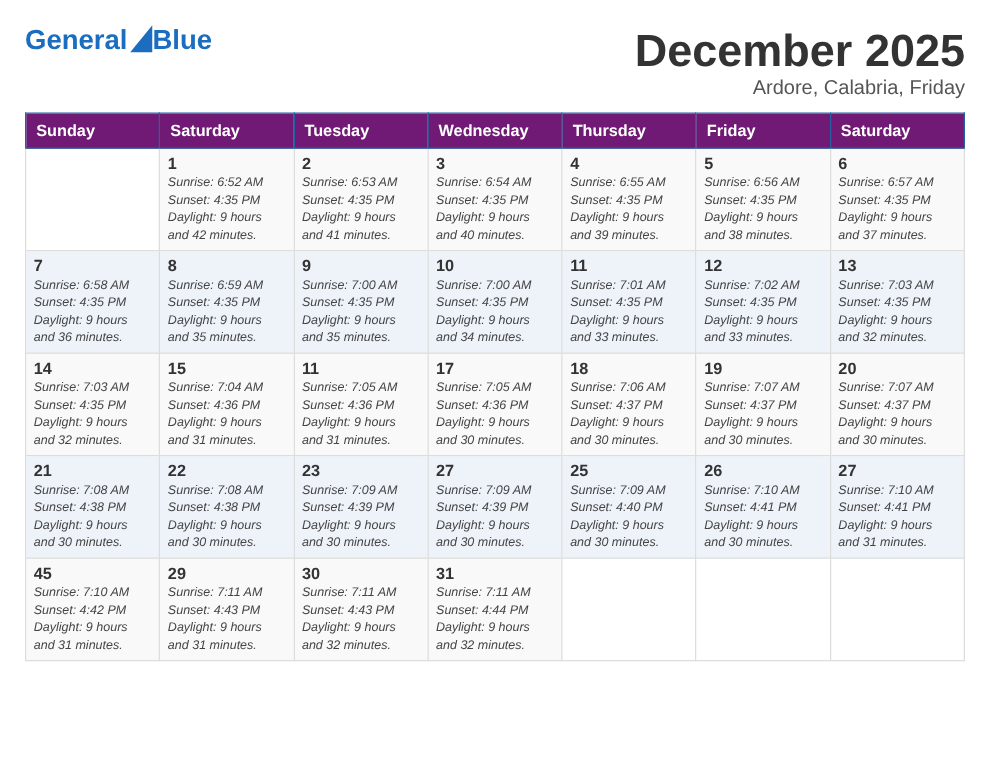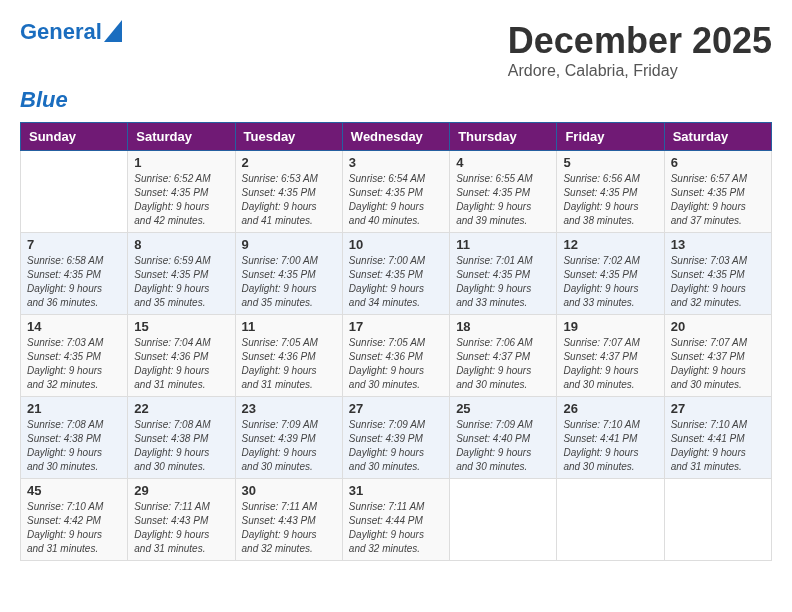--- a/index.html
+++ b/index.html
@@ -23,20 +23,21 @@
     .logo-text {
       font-size: 22px;
       font-weight: bold;
       color: #333;
       line-height: 1.1;
     }
     .logo-text span {
       color: #1a6dbf;
     }
     .title-section {
+      text-align: right;
       margin-left: 24px;
     }
     .month-title {
       font-size: 36px;
       font-weight: bold;
       color: #333;
     }
     .subtitle {
       font-size: 16px;
       color: #555;
@@ -85,28 +86,28 @@
     }
     .empty-cell {
       background: #fff !important;
     }
   </style>
 </head>
 <body>
 
 <div class="header">
   <div class="logo">
-    <div style="display:flex; flex-direction:column; align-items:flex-start;gap:44px;">
+    <div style="display:flex; flex-direction:row; align-items:flex-start;">
       <div style="display:flex; align-items:center;">
         <span class="logo-text"><span>General</span></span>
         <svg width="18" height="22" viewBox="0 0 18 22" style="margin-left:2px; margin-top:-2px;">
           <polygon points="0,22 18,22 18,0" fill="#1a6dbf"></polygon>
         </svg>
       </div>
-      <div style="margin-left: 0; font-style: italic;">
+      <div style="margin-left: 0;">
         <span class="logo-text"><span>Blue</span></span>
       </div>
     </div>
   </div>
   <div class="title-section">
     <div class="month-title">December 2025</div>
     <div class="subtitle">Ardore, Calabria, Friday</div>
   </div>
 </div>
 

